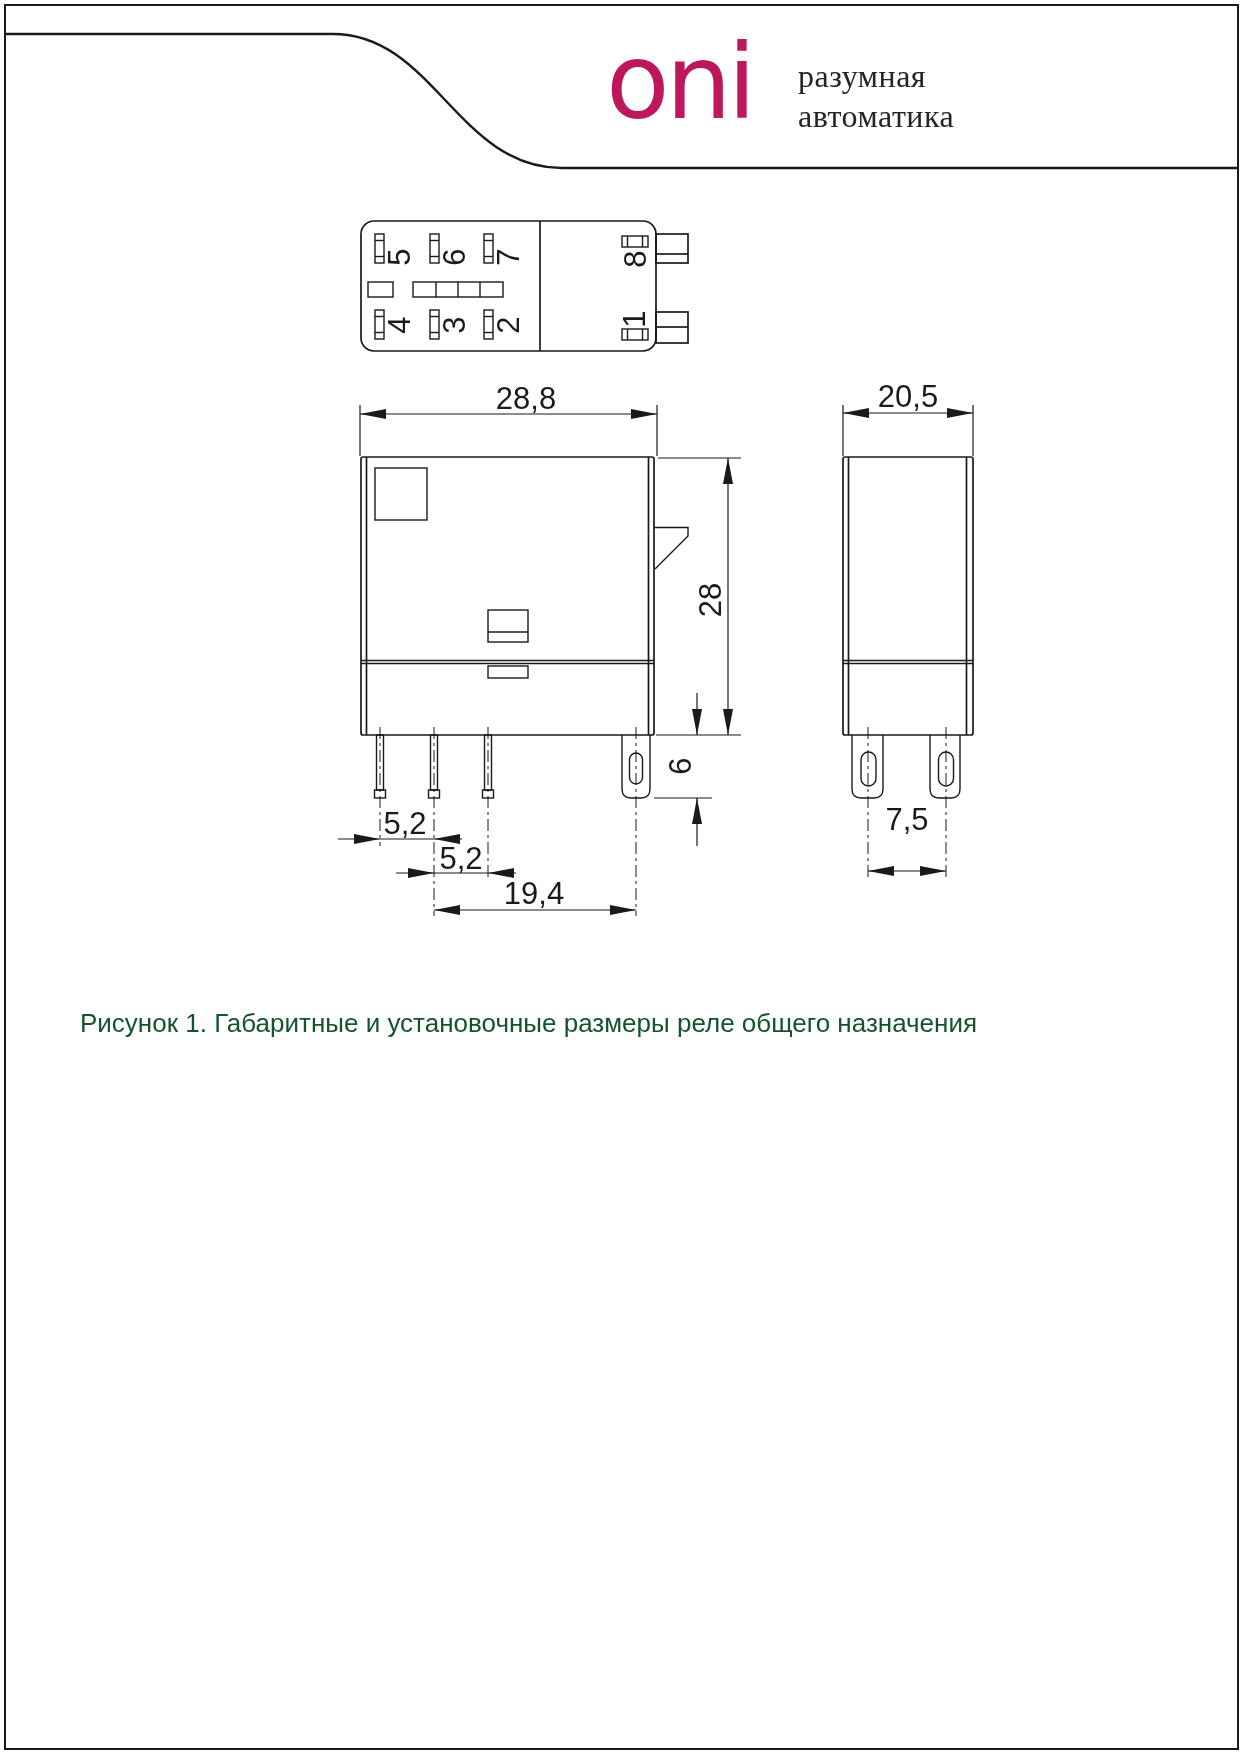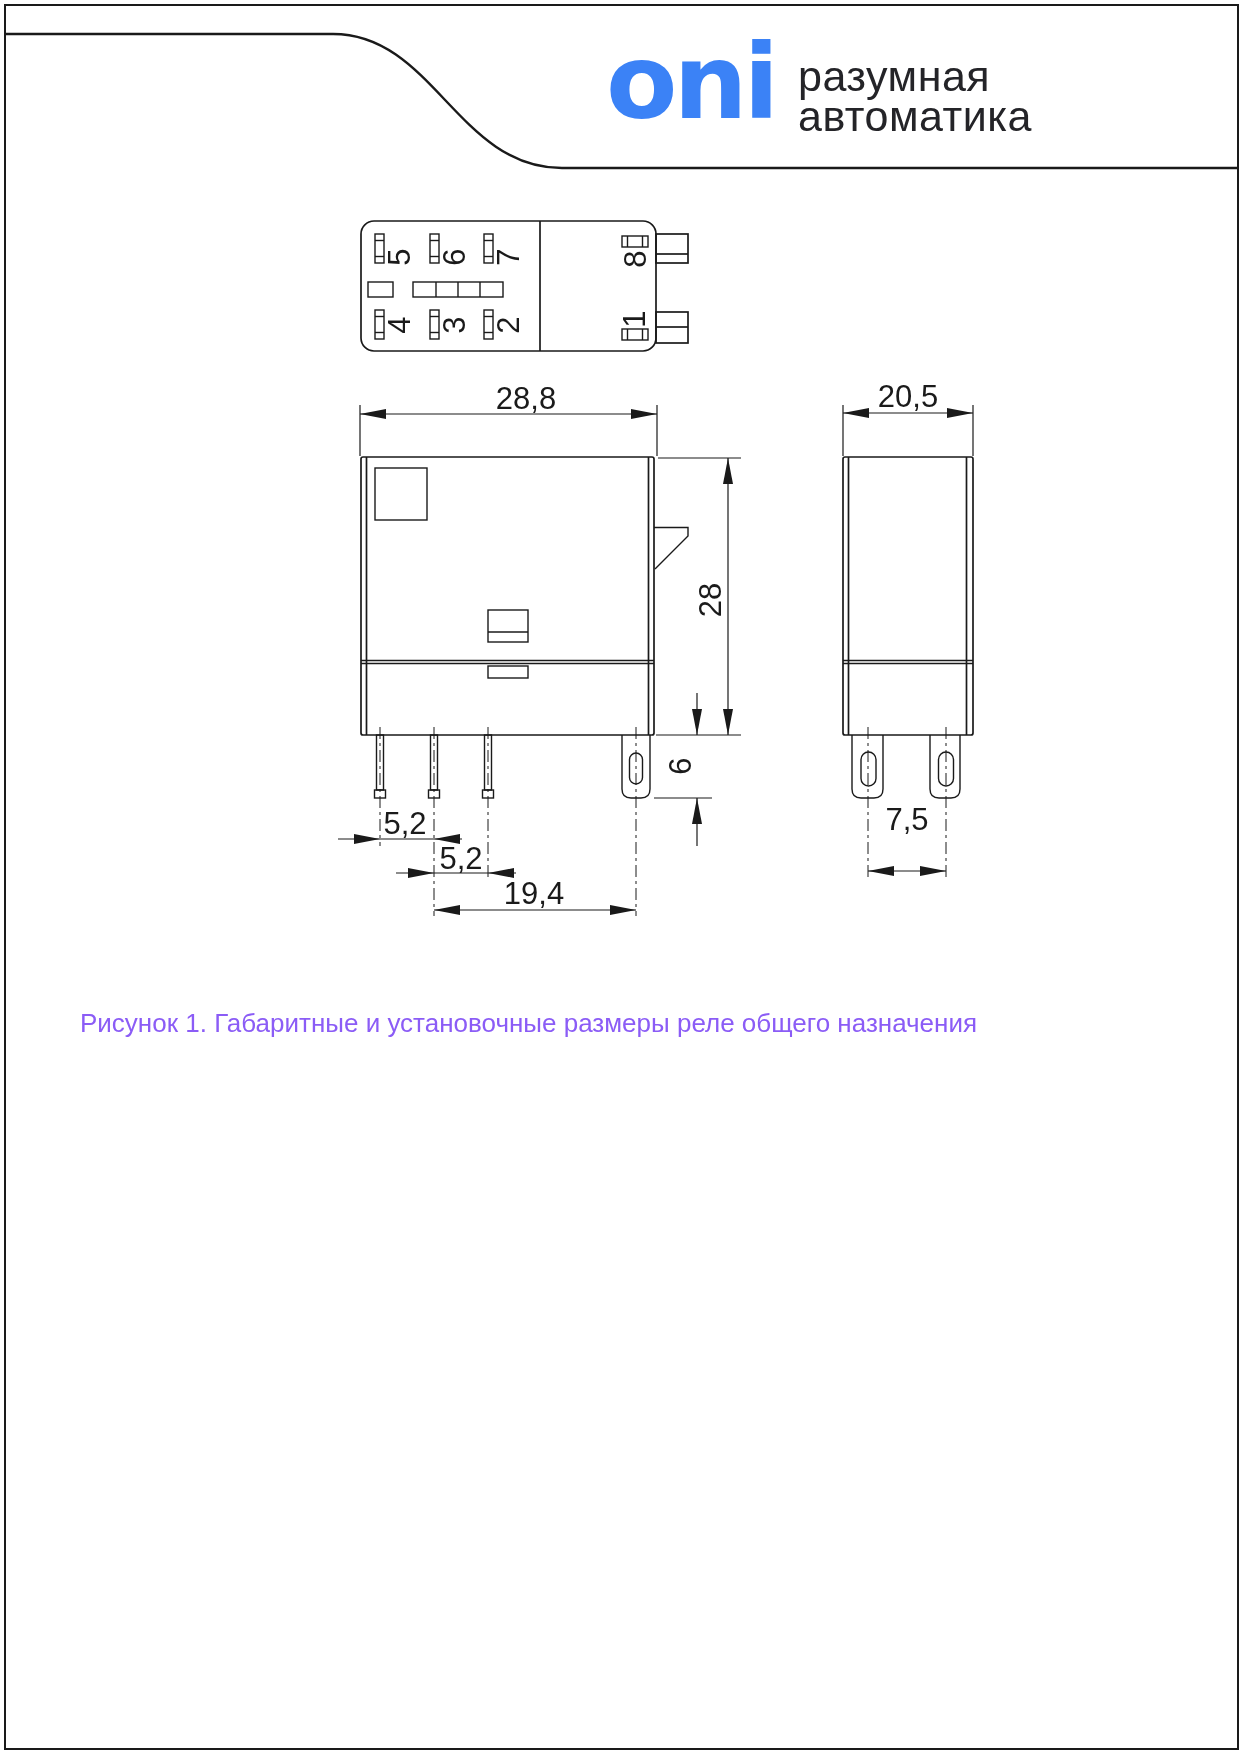--- a/index.html
+++ b/index.html
@@ -4,39 +4,39 @@
 <style>
   html,body{margin:0;padding:0;background:#9a9a9a;}
   .page{
     position:relative;width:1244px;height:1754px;background:#ffffff;
     margin:0 auto;overflow:hidden;
     font-family:"Liberation Sans",sans-serif;color:#1a1a1a;
   }
   svg.draw{position:absolute;left:0;top:0;}
   .logo{
     position:absolute;left:606px;top:30px;
-    font-family:"DejaVu Sans",sans-serif;font-weight:bold;
-    font-size:104px;line-height:1;letter-spacing:-4px;color:#3b82f6;
+    font-family:"DejaVu Sans",sans-serif;font-weight:normal;
+    font-size:104px;line-height:1;letter-spacing:-4px;color:#be185d;
   }
   .tagline{
     position:absolute;left:798px;top:56px;
-    font-size:43px;line-height:40px;color:#242428;letter-spacing:0.5px;
+    font-size:32px;line-height:40px;color:#242428;letter-spacing:0.5px;font-family:Liberation Serif, serif;
   }
   .dim{
     position:absolute;font-size:31px;color:#1a1a1a;white-space:nowrap;
     transform:translate(-50%,-50%);
   }
   .dim.vert{transform:translate(-50%,-50%) rotate(-90deg);}
   .pin-num{
     position:absolute;font-size:31px;color:#1a1a1a;white-space:nowrap;
     transform:translate(-50%,-50%) rotate(-90deg);
   }
   .caption{
     position:absolute;left:80px;top:1006px;
-    font-size:26px;line-height:34px;color:#8b5cf6;
+    font-size:26px;line-height:34px;color:#14532d;
   }
 </style>
 </head>
 <body>
 
 <div class="page">
 
   <svg class="draw" width="1244" height="1754" viewBox="0 0 1244 1754">
 
     <g stroke="#1a1a1a" fill="none" stroke-width="2">

